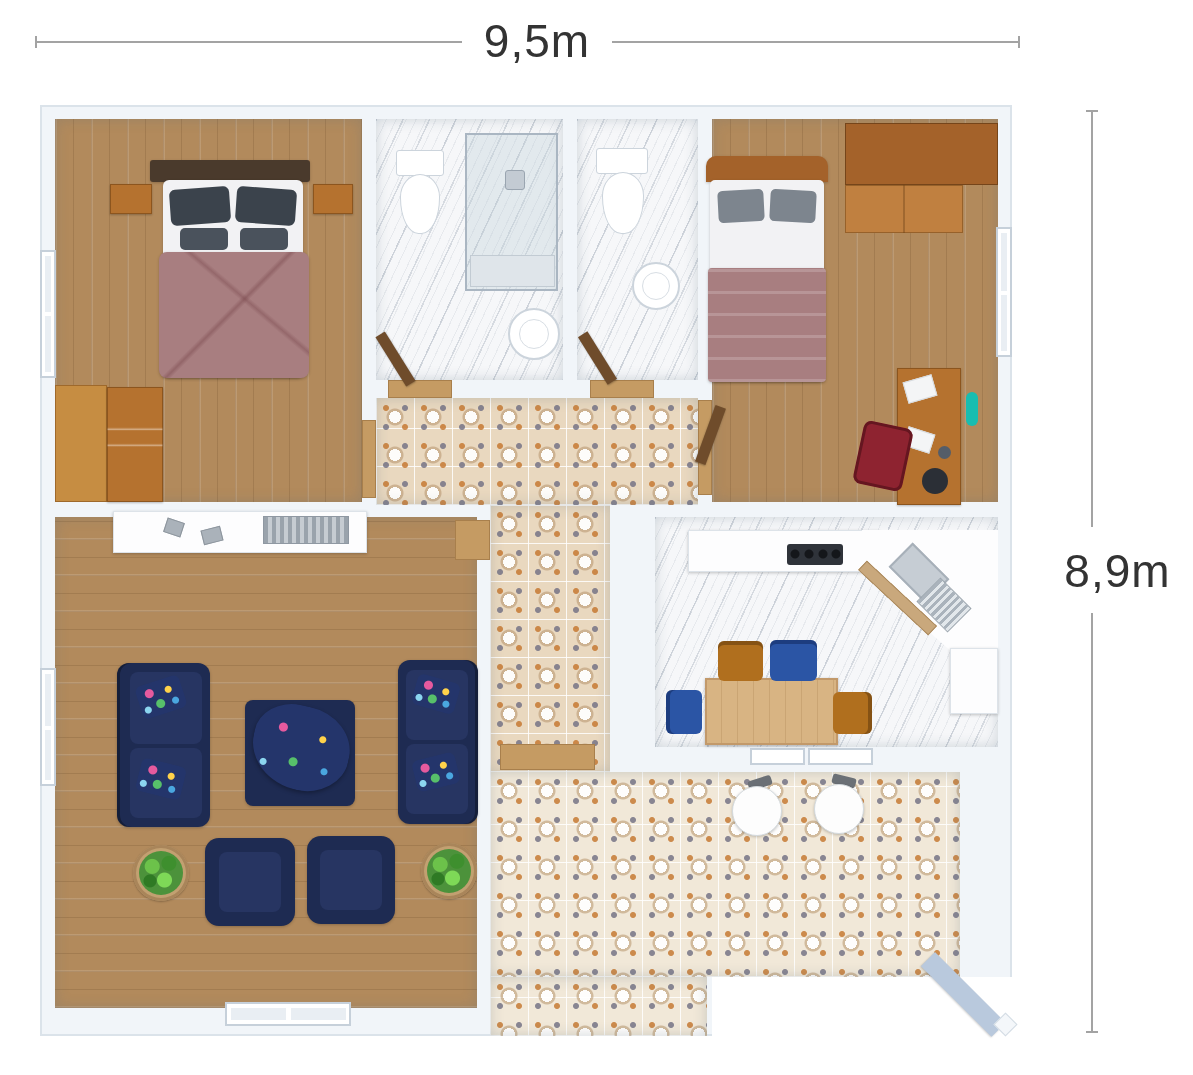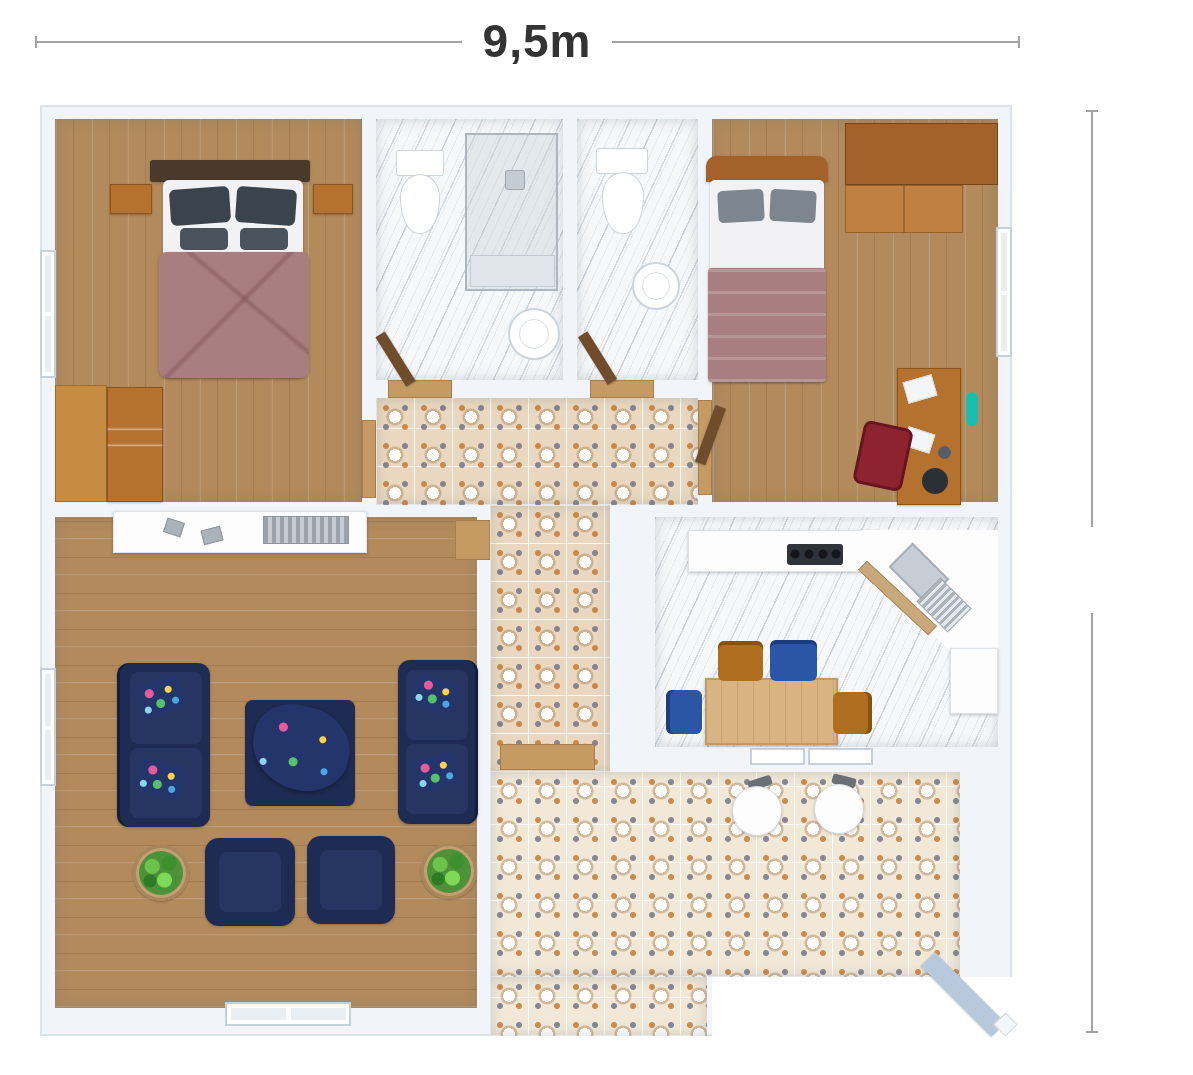--- a/index.html
+++ b/index.html
@@ -4,21 +4,21 @@
 <style>
   html,body{margin:0;padding:0;background:#ffffff;}
   #stage{
     position:relative; width:1193px; height:1075px; background:#fff;
     font-family:"Liberation Sans", sans-serif; overflow:hidden;
   }
   .abs{position:absolute;}
   
   .dim-line{background:#a3a3a3;}
   .dim-label{
-    color:var(--dimension_text,#333); font-size:46px; font-weight:700;
+    color:var(--dimension_text,#333); font-size:46px; font-weight:400;
     letter-spacing:1px; text-align:center; line-height:1;
   }
   
   #footprint{
     left:40px; top:105px; width:972px; height:931px;
     background:var(--wall,#f1f5f9);
     clip-path:polygon(0 0,972px 0,972px 872px,672px 872px,672px 931px,0 931px);
     box-shadow:inset 0 0 0 2px #dbe3ea;
   }
   .room{box-shadow:inset 0 0 14px rgba(90,110,130,.28);}
@@ -83,20 +83,21 @@
   <div class="abs dim-line" style="left:35px;top:41px;width:427px;height:2px;"></div>
   <div class="abs dim-line" style="left:612px;top:41px;width:408px;height:2px;"></div>
   <div class="abs dim-line" style="left:35px;top:36px;width:2px;height:12px;"></div>
   <div class="abs dim-line" style="left:1018px;top:36px;width:2px;height:12px;"></div>
   <div class="abs dim-label" style="left:462px;top:18px;width:150px;">9,5m</div>
 
   <div class="abs dim-line" style="left:1091px;top:110px;width:2px;height:417px;"></div>
   <div class="abs dim-line" style="left:1091px;top:613px;width:2px;height:420px;"></div>
   <div class="abs dim-line" style="left:1086px;top:110px;width:12px;height:2px;"></div>
   <div class="abs dim-line" style="left:1086px;top:1031px;width:12px;height:2px;"></div>
+  <div class="abs dim-label" style="left:1045px;top:548px;width:145px;">8,9m</div>
 
   <div id="footprint" class="abs"></div>
 
   <div class="abs room wood v" style="left:55px;top:119px;width:307px;height:383px;"></div>
   <div class="abs room marble" style="left:376px;top:119px;width:187px;height:261px;"></div>
   <div class="abs room marble" style="left:577px;top:119px;width:121px;height:261px;"></div>
   <div class="abs room wood v" style="left:712px;top:119px;width:286px;height:383px;"></div>
   <div class="abs room tiles" style="left:376px;top:398px;width:322px;height:107px;"></div>
   <div class="abs room tiles" style="left:490px;top:505px;width:120px;height:267px;"></div>
   <div class="abs room wood h" style="left:55px;top:517px;width:422px;height:491px;"></div>

